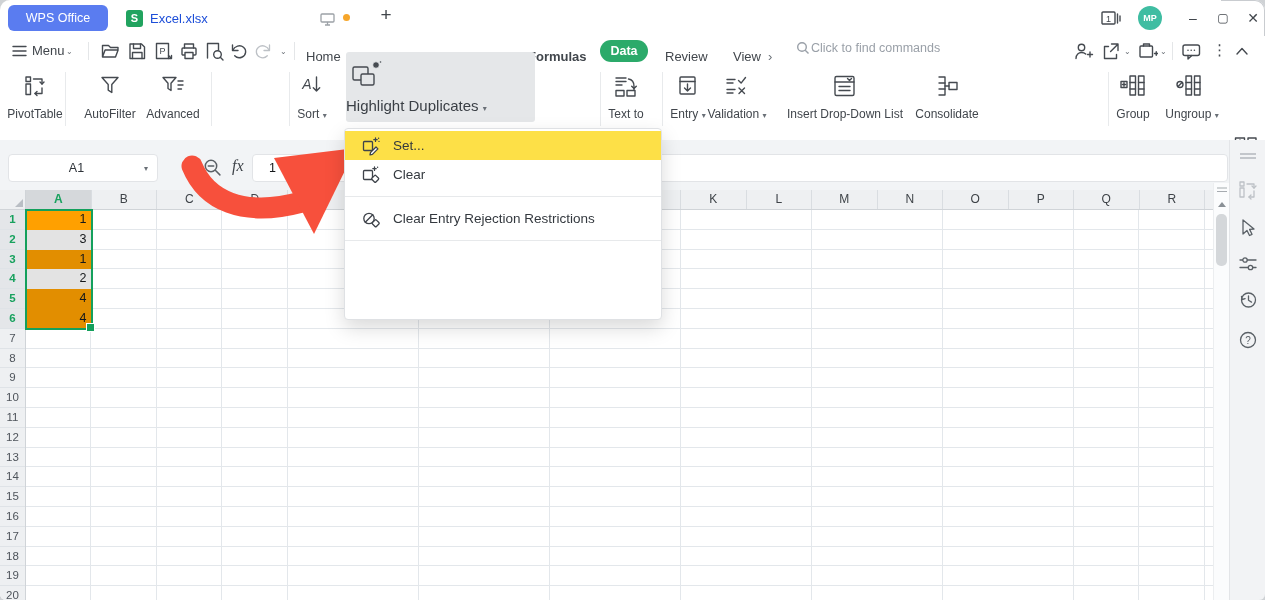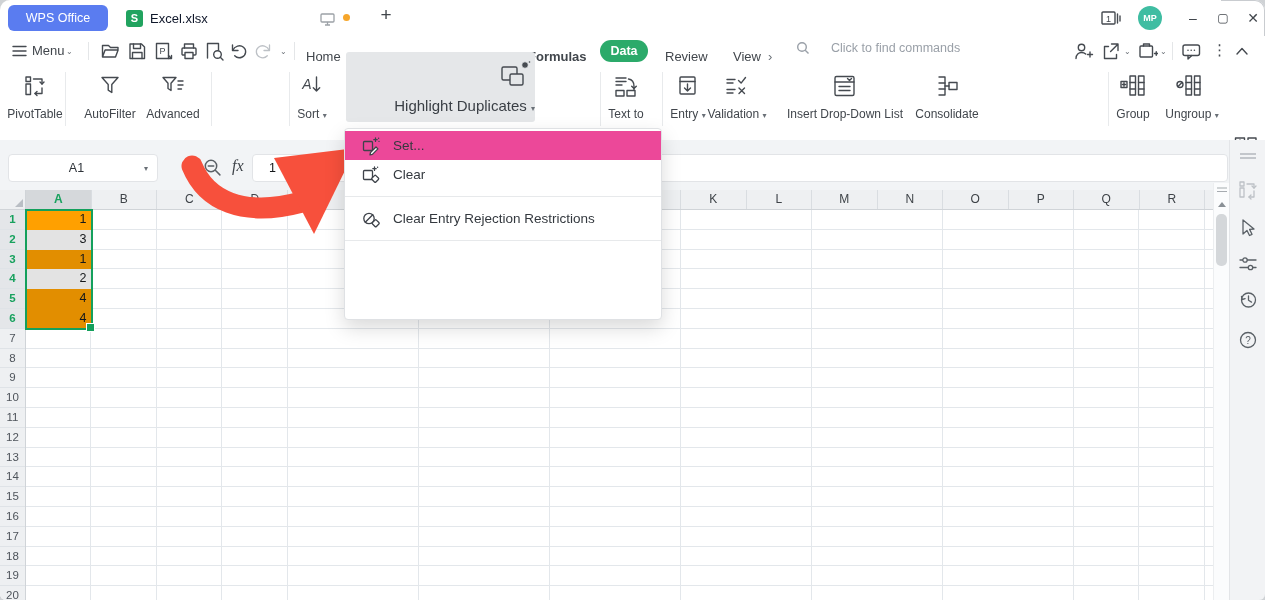--- a/index.html
+++ b/index.html
@@ -14,56 +14,56 @@
   .sts{stroke:#3e434a;fill:none;stroke-width:1.3;stroke-linecap:round;stroke-linejoin:round;}
   .stb{stroke:#5a6066;fill:none;stroke-width:1.3;stroke-linecap:round;stroke-linejoin:round;}
 
   
   .titlebar{position:absolute;left:0;top:0;width:1221px;height:36px;background:#fff;}
   .wps-tab{position:absolute;left:8px;top:5px;width:100px;height:26px;background:#5a7cf0;color:#fff;
            border-radius:6px;font-size:12.5px;display:flex;align-items:center;justify-content:center;}
   .doc-tab{position:absolute;left:112px;top:0;height:36px;display:flex;align-items:center;gap:7px;padding:0 14px;}
   .slogo{width:17px;height:17px;background:#21a35f;border-radius:3px;color:#fff;font-size:11px;font-weight:bold;
          display:flex;align-items:center;justify-content:center;}
-  .doc-name{font-size:13px;color:#0f172a;}
+  .doc-name{font-size:13px;color:#1d4ed8;}
   .tb-ico{position:absolute;top:9px;color:#8e949a;}
   .avatar{position:absolute;left:1138px;top:6px;width:24px;height:24px;border-radius:50%;background:#3fbda2;
           color:#fff;font-size:9px;font-weight:bold;display:flex;align-items:center;justify-content:center;}
   .winbtn{position:absolute;top:6px;width:26px;height:24px;display:flex;align-items:center;justify-content:center;
           color:#41464c;font-size:14px;}
 
   
   .menurow{position:absolute;left:0;top:36px;width:1265px;height:30px;background:#fff;}
   .mlabel{position:absolute;top:7px;font-size:13px;color:#41464c;}
   .vdiv{position:absolute;top:6px;width:1px;height:18px;background:#e4e6e8;}
   .qico{position:absolute;top:4px;}
   .tab{position:absolute;top:13px;font-size:13px;color:#41464c;}
   .tab-pill{position:absolute;left:600px;top:4px;width:48px;height:22px;background:#2baa6a;border-radius:11px;
             color:#fff;font-size:12.5px;font-weight:bold;display:flex;align-items:center;justify-content:center;}
-  .search{position:absolute;left:796px;top:5px;display:flex;align-items:center;gap:21px;color:#9aa0a8;font-size:12.5px;}
+  .search{position:absolute;left:796px;top:5px;display:flex;align-items:center;gap:1px;color:#9aa0a8;font-size:12.5px;}
 
   
   .ribbon{position:absolute;left:0;top:66px;width:1265px;height:74px;background:#fff;border-bottom:1px solid #e7e9eb;}
   .rdiv{position:absolute;top:6px;width:1px;height:54px;background:#e8eaec;}
   .rbtn-lab{position:absolute;top:41px;font-size:12px;color:#41464c;white-space:nowrap;transform:translateX(-50%);}
   .rbtn-lab-l{position:absolute;top:41px;font-size:12px;color:#41464c;white-space:nowrap;}
   .gray-lab{color:#bdc1c6;}
   .ric{position:absolute;top:6px;transform:translateX(-50%);}
   .caret{font-size:8px;color:#6a7077;}
 
   
   .hl-btn{position:absolute;left:346px;top:52px;width:189px;height:70px;background:#e5e7e9;border-radius:3px;
-          z-index:45;display:flex;flex-direction:column;align-items:flex-end;justify-content:flex-start;padding-top:6px;box-sizing:border-box;}
+          z-index:45;display:flex;flex-direction:column;align-items:flex-start;justify-content:flex-start;padding-top:6px;box-sizing:border-box;}
   .hl-lab{font-size:15px;color:#3a3f45;margin-top:3px;white-space:nowrap;}
 
   
   .panel{position:absolute;left:344px;top:128px;width:318px;height:192px;background:#fff;border:1px solid #dfe1e4;
          border-radius:4px;box-shadow:0 8px 20px rgba(0,0,0,.15);z-index:50;box-sizing:border-box;padding-top:2px;}
   .mi{height:29px;display:flex;align-items:center;gap:12px;padding-left:16px;font-size:13.5px;color:#34393f;}
-  .mi.hov{background:#ec4899;}
+  .mi.hov{background:#fde047;}
   .msep{height:1px;background:#e7e9eb;margin:7px 0;}
 
   
   .fband{position:absolute;left:0;top:140px;width:1265px;height:50px;background:#f2f4f6;}
   .namebox{position:absolute;left:8px;top:14px;width:150px;height:28px;background:#fff;border:1px solid #e2e4e7;
            border-radius:4px;box-sizing:border-box;display:flex;align-items:center;}
   .namebox .nb-t{flex:1;text-align:center;font-size:12.5px;color:#2f343a;}
   .fx{position:absolute;left:232px;top:17px;font-family:"Liberation Serif",serif;font-style:italic;font-size:16px;color:#3f444a;}
   .fcontent{position:absolute;left:252px;top:14px;width:976px;height:28px;background:#fff;border:1px solid #e2e4e7;
             border-radius:4px;box-sizing:border-box;display:flex;align-items:center;padding-left:16px;font-size:12.5px;color:#15181b;}

